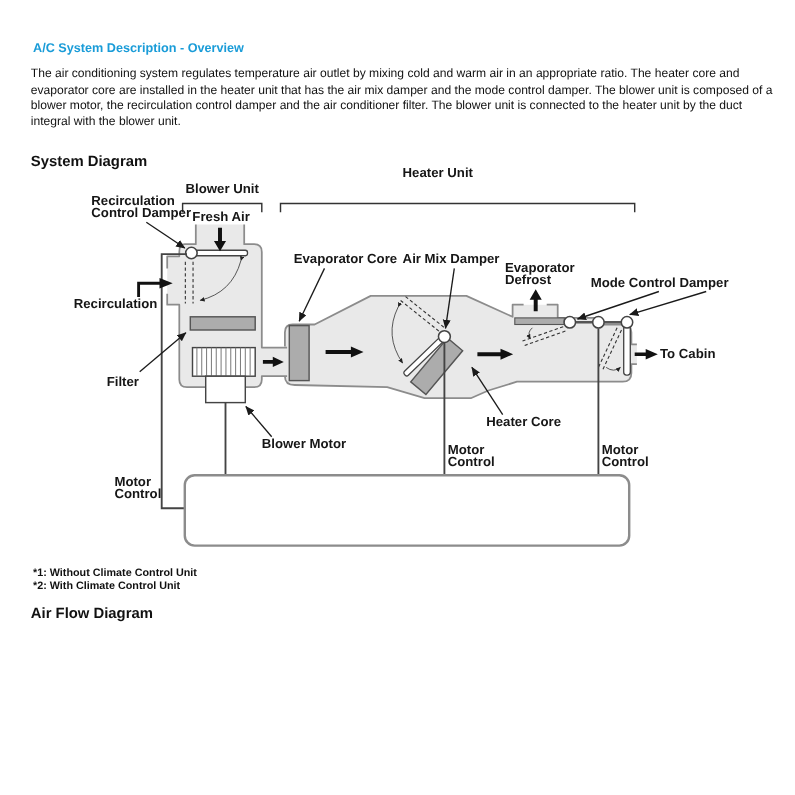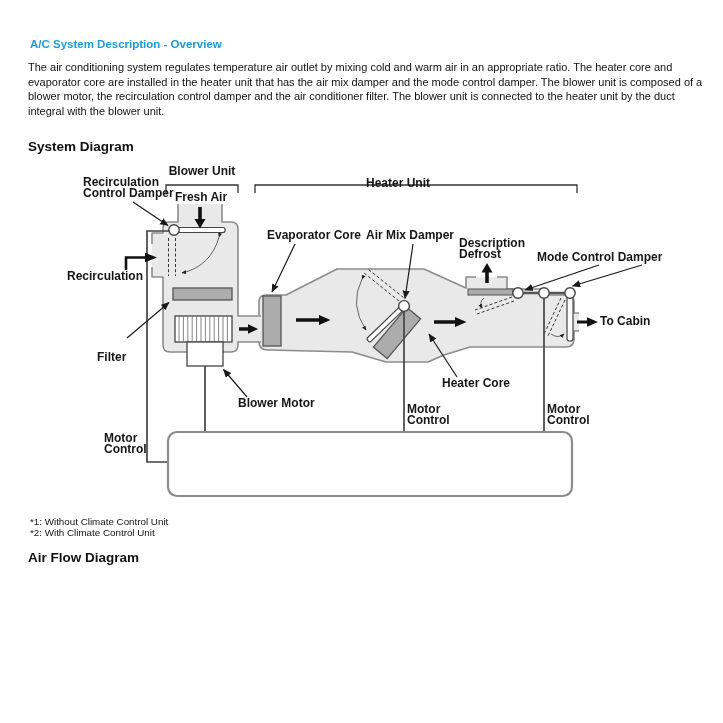--- a/index.html
+++ b/index.html
@@ -2,21 +2,21 @@
 <html><head>
 <meta charset="utf-8">
 <style>
   html,body{margin:0;padding:0;background:#fff;}
   .page{position:relative;width:711px;height:723px;background:#fff;overflow:hidden;
         font-family:"Liberation Sans","DejaVu Sans",sans-serif;color:#1a1a1a;}
   .abs{position:absolute;}
   .doc-title{font-size:11.5px;font-weight:bold;color:#1A9CD8;}
   .body-text{font-size:11px;line-height:14.6px;color:#111;}
   .section-h{font-size:13.5px;font-weight:bold;color:#111;}
-  .foot{font-size:9.8px;font-weight:normal;line-height:10.5px;color:#111;text-align:center;}
+  .foot{font-size:9.8px;font-weight:bold;line-height:10.5px;color:#111;text-align:center;}
   .dlabel{font-size:12px;font-weight:bold;line-height:10.6px;color:#161616;white-space:nowrap;}
   .center{text-align:center;}
   svg{position:absolute;left:0;top:0;}
 </style>
 </head>
 <body>
 
 <div class="page">
 
   <div class="abs doc-title" style="left:30px;top:38px;">A/C System Description - Overview</div>
@@ -98,31 +98,31 @@
     <line x1="247" y1="397" x2="223.5" y2="369.5" stroke="#1a1a1a" stroke-width="1.2" marker-end="url(#mArr)"></line>
     <line x1="127" y1="338" x2="169" y2="302.5" stroke="#1a1a1a" stroke-width="1.2" marker-end="url(#mArr)"></line>
   </svg>
 
   <div class="abs dlabel" style="left:83px;top:177px;">
     <span style="display:block">Recirculation</span>
     <span style="display:block">Control Damper</span>
   </div>
   <div class="abs dlabel center" style="left:166px;top:166px;width:72px;">Blower Unit</div>
   <div class="abs dlabel center" style="left:174px;top:192px;width:54px;">Fresh Air</div>
-  <div class="abs dlabel center" style="left:346px;top:178px;width:104px;">Heater Unit</div>
+  <div class="abs dlabel center" style="left:346px;top:152px;width:104px;">Heater Unit</div>
   <div class="abs dlabel" style="left:267px;top:230px;">Evaporator Core</div>
   <div class="abs dlabel" style="left:366px;top:230px;">Air Mix Damper</div>
   <div class="abs dlabel" style="left:459px;top:238px;">
-    <span style="display:block">Description</span>
+    <span style="display:block">Evaporator</span>
     <span style="display:block">Defrost</span>
   </div>
   <div class="abs dlabel" style="left:537px;top:252px;">Mode Control Damper</div>
   <div class="abs dlabel" style="left:600px;top:316px;">To Cabin</div>
   <div class="abs dlabel" style="left:67px;top:271px;">Recirculation</div>
-  <div class="abs dlabel" style="left:97px;top:352px;">Filter</div>
+  <div class="abs dlabel" style="left:97px;top:342px;">Filter</div>
   <div class="abs dlabel" style="left:442px;top:378px;">Heater Core</div>
   <div class="abs dlabel" style="left:238px;top:398px;">Blower Motor</div>
   <div class="abs dlabel" style="left:104px;top:433px;">
     <span style="display:block">Motor</span>
     <span style="display:block">Control</span>
   </div>
   <div class="abs dlabel" style="left:407px;top:404px;">
     <span style="display:block">Motor</span>
     <span style="display:block">Control</span>
   </div>

